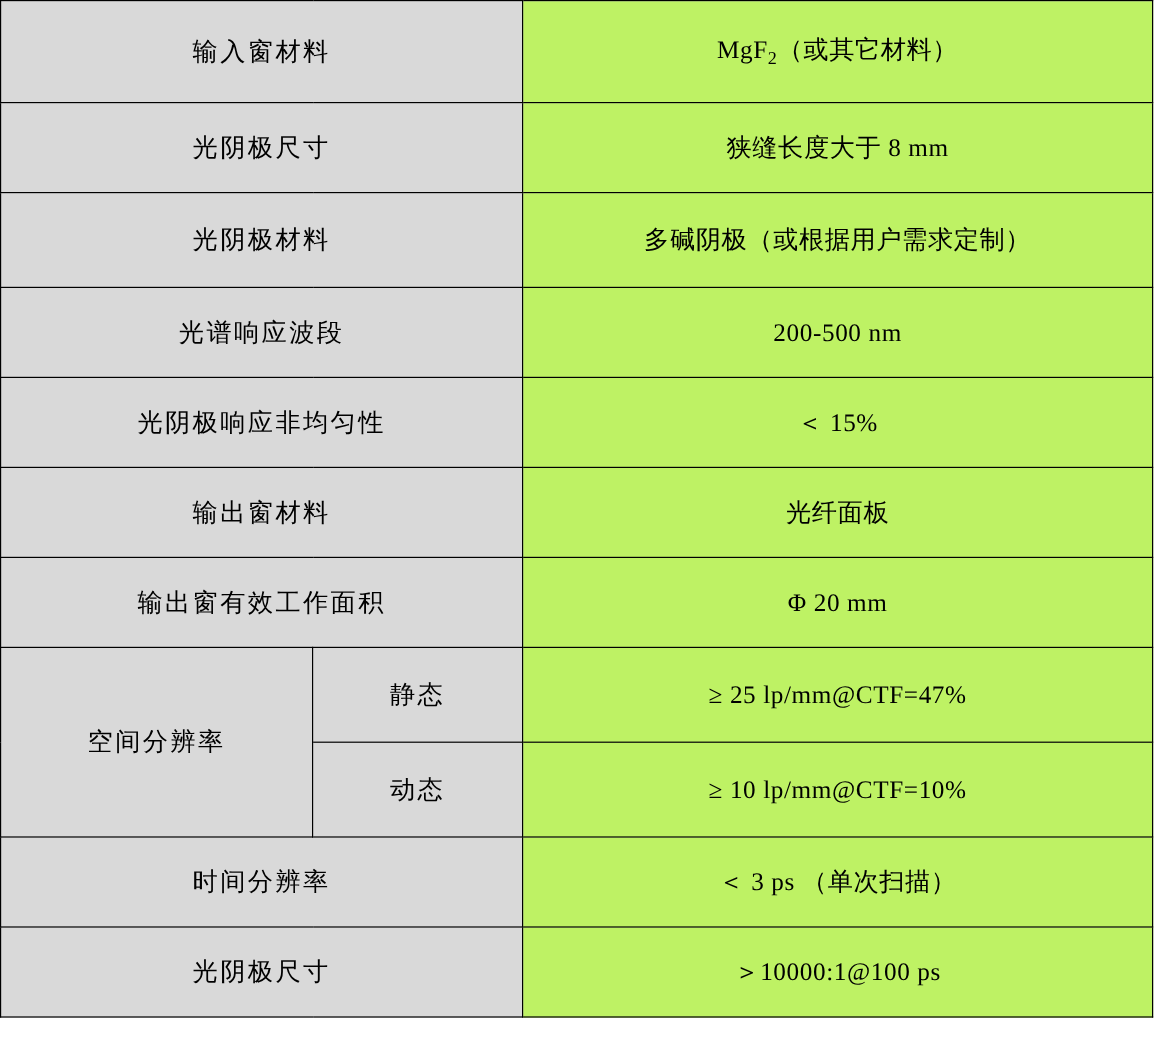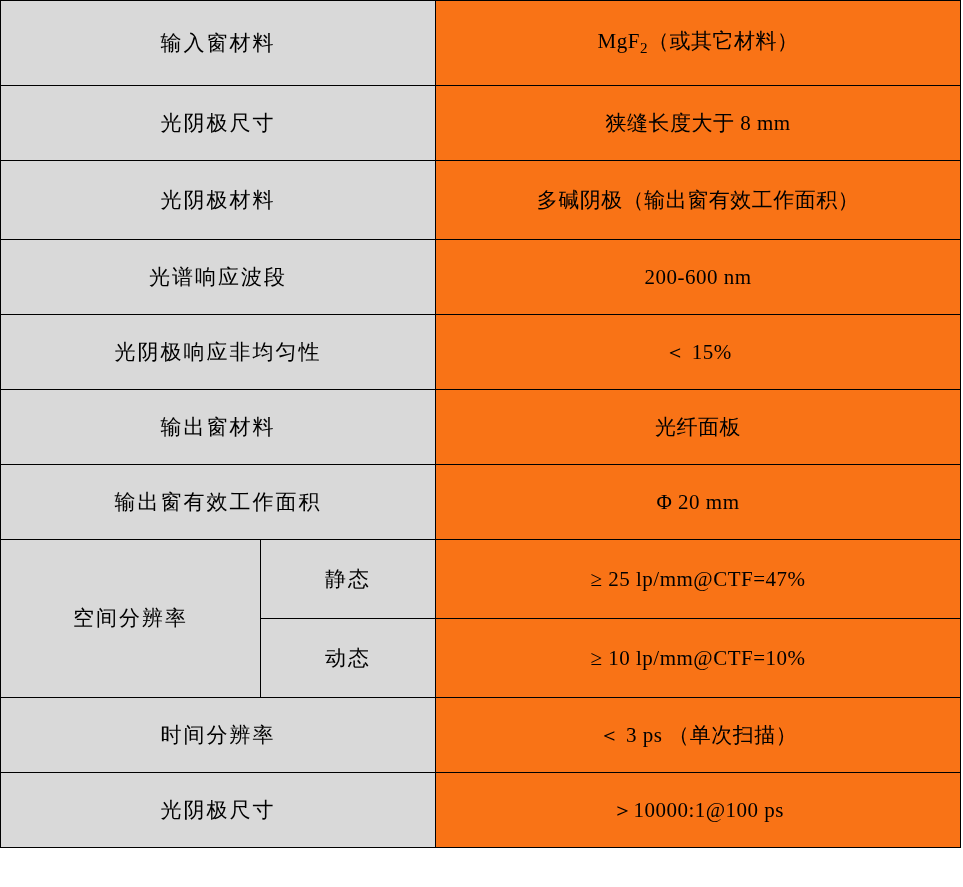--- a/index.html
+++ b/index.html
@@ -25,21 +25,21 @@
     text-align: center;
     vertical-align: middle;
     font-size: 21px;
     line-height: 1.35;
   }
   .label-cell {
     background: #d9d9d9;
     letter-spacing: 2px;
   }
   .value-cell {
-    background: #f97316;
+    background: #bef264;
     letter-spacing: 0.5px;
   }
   .col-label { width: 260px; }
   .col-sub   { width: 175px; }
   .col-value { width: 525px; }
   .row-h-1 td { height: 84px; }
   .row-h-2 td { height: 74px; }
   .row-h-3 td { height: 78px; }
   .sub-row td { height: 78px; }
   sub {
@@ -61,25 +61,25 @@
     <tr class="row-h-1">
       <td class="label-cell" colspan="2">输入窗材料</td>
       <td class="value-cell"><span class="nowrap">MgF<sub>2</sub>（或其它材料）</span></td>
     </tr>
     <tr class="row-h-2">
       <td class="label-cell" colspan="2">光阴极尺寸</td>
       <td class="value-cell">狭缝长度大于 8 mm</td>
     </tr>
     <tr class="row-h-3">
       <td class="label-cell" colspan="2">光阴极材料</td>
-      <td class="value-cell">多碱阴极（输出窗有效工作面积）</td>
+      <td class="value-cell">多碱阴极（或根据用户需求定制）</td>
     </tr>
     <tr class="row-h-2">
       <td class="label-cell" colspan="2">光谱响应波段</td>
-      <td class="value-cell">200-600 nm</td>
+      <td class="value-cell">200-500 nm</td>
     </tr>
     <tr class="row-h-2">
       <td class="label-cell" colspan="2">光阴极响应非均匀性</td>
       <td class="value-cell">＜ 15%</td>
     </tr>
     <tr class="row-h-2">
       <td class="label-cell" colspan="2">输出窗材料</td>
       <td class="value-cell">光纤面板</td>
     </tr>
     <tr class="row-h-2">

